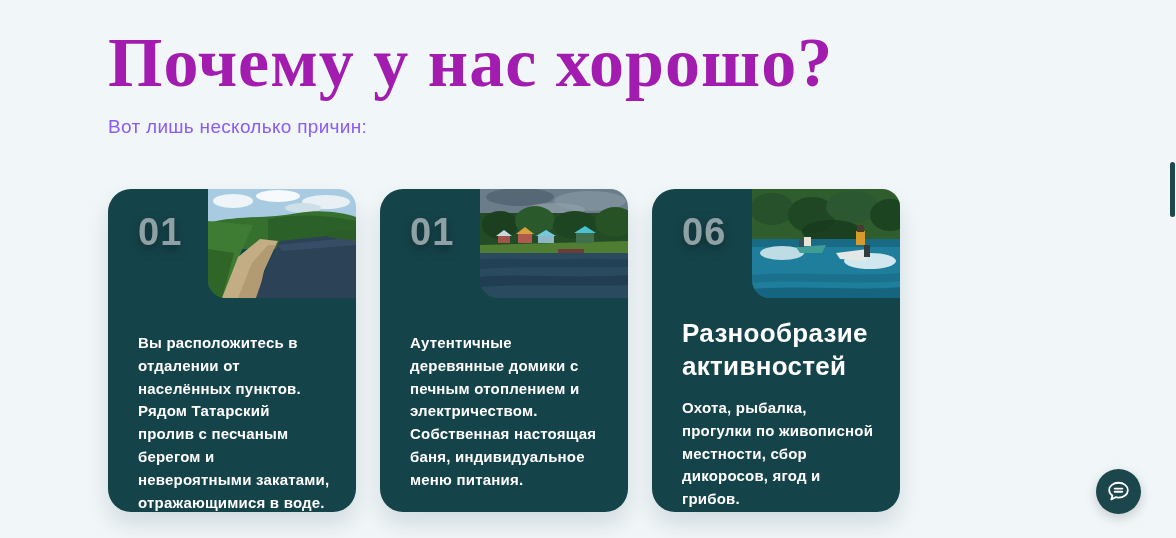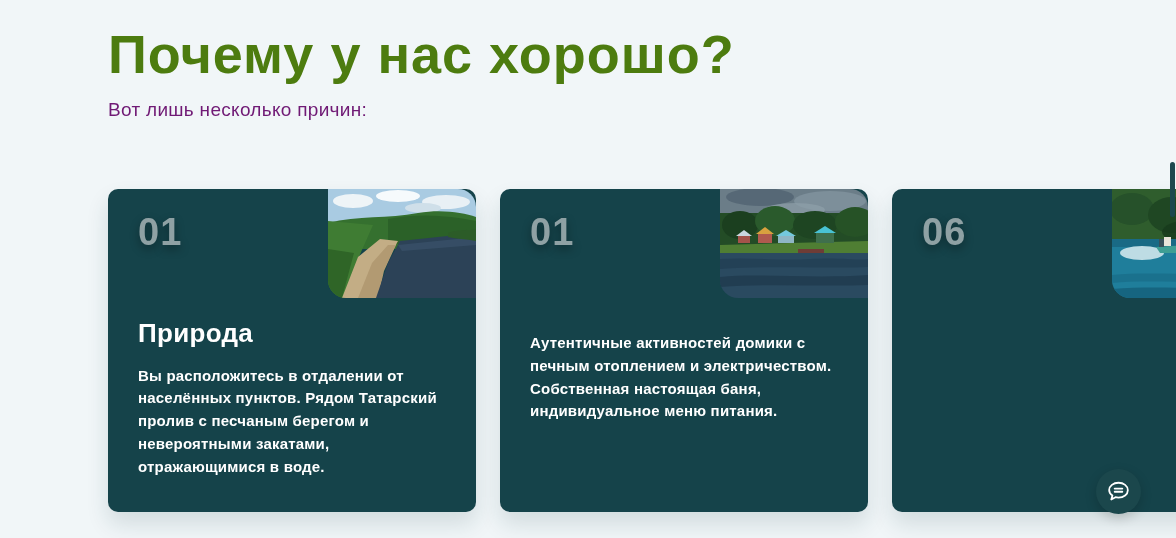--- a/index.html
+++ b/index.html
@@ -5,45 +5,46 @@
   * { margin: 0; padding: 0; box-sizing: border-box; }
   html, body { width: 1176px; height: 538px; }
   body {
     position: relative;
     background: #f1f6f8;
     font-family: "Liberation Sans", sans-serif;
     overflow: hidden;
   }
   .header { position: absolute; left: 108px; top: 26px; }
   .page-title {
-    font-size: 54px;
+    font-size: 70px;
     font-weight: 700;
     letter-spacing: 1px;
-    color: #4d7c0f;
+    color: #a21caf;
     line-height: 1.06;
+    font-family: Liberation Serif, serif;
   }
   .page-subtitle {
     margin-top: 16px;
     font-size: 19px;
-    color: #701a75;
+    color: #8b5cf6;
     letter-spacing: 0.3px;
   }
   .cards {
     position: absolute;
     left: 108px;
     top: 189px;
     display: flex;
     gap: 24px;
   }
   .card {
     position: relative;
-    width: 368px;
+    width: 248px;
     height: 323px;
     background: #15434a;
-    border-radius: 10px;
+    border-radius: 23px;
     box-shadow: 0 12px 22px rgba(18, 63, 70, 0.14);
   }
   .card-photo {
     position: absolute;
     top: 0;
     right: 0;
     width: 148px;
     height: 109px;
     border-radius: 0 18px 0 18px;
     overflow: hidden;
@@ -128,21 +129,20 @@
         <path d="M0,60 L26,64 L14,109 L0,109 Z" fill="#2f6527"></path>
         <path d="M14,109 L30,68 L52,50 L70,52 L56,78 L48,109 Z" fill="#c3ad85"></path>
         <path d="M30,109 L44,74 L60,56 L68,56 L56,82 L50,109 Z" fill="#b29a72"></path>
         <path d="M48,109 L60,74 L72,52 L148,44 L148,109 Z" fill="#2c4257"></path>
         <path d="M70,56 L148,48 L148,56 L74,62 Z" fill="#3a536b" opacity="0.7"></path>
         <path d="M120,44 C130,40 140,42 148,40 L148,52 C138,50 128,50 120,48 Z" fill="#2c5c28"></path>
       </svg>
     </div>
     <div class="card-number">01</div>
     <div class="card-content">
-      <div class="card-title">Природа</div>
       <div class="card-body">Вы расположитесь в отдалении от населённых пунктов. Рядом Татарский пролив с песчаным берегом и невероятными закатами, отражающимися в воде.</div>
     </div>
   </div>
 
   <div class="card">
     <div class="card-photo">
       <svg viewBox="0 0 148 109" preserveAspectRatio="none">
         <rect width="148" height="36" fill="#6b7d88"></rect>
         <ellipse cx="40" cy="8" rx="34" ry="9" fill="#566876"></ellipse>
         <ellipse cx="110" cy="12" rx="36" ry="10" fill="#7d8f9a"></ellipse>
@@ -162,21 +162,21 @@
         <rect x="96" y="43" width="18" height="11" fill="#3f6f4c"></rect>
         <path d="M94,44 L105,37 L116,44 Z" fill="#49c2d4"></path>
         <rect x="78" y="60" width="26" height="4" fill="#6e3c36"></rect>
         <rect y="64" width="148" height="45" fill="#2a4a60"></rect>
         <path d="M0,70 C30,68 60,72 90,70 C120,68 140,72 148,70 L148,78 C110,80 60,76 0,80 Z" fill="#223f54" opacity="0.8"></path>
         <path d="M0,88 C40,84 90,90 148,86 L148,96 C100,98 50,94 0,98 Z" fill="#1f3a4e" opacity="0.8"></path>
       </svg>
     </div>
     <div class="card-number">01</div>
     <div class="card-content">
-      <div class="card-body">Аутентичные активностей домики с печным отоплением и электричеством. Собственная настоящая баня, индивидуальное меню питания.</div>
+      <div class="card-body">Аутентичные деревянные домики с печным отоплением и электричеством. Собственная настоящая баня, индивидуальное меню питания.</div>
     </div>
   </div>
 
   <div class="card">
     <div class="card-photo">
       <svg viewBox="0 0 148 109" preserveAspectRatio="none">
         <rect width="148" height="52" fill="#2f5d2d"></rect>
         <ellipse cx="20" cy="20" rx="22" ry="16" fill="#26512a"></ellipse>
         <ellipse cx="60" cy="26" rx="24" ry="18" fill="#1f4723"></ellipse>
         <ellipse cx="100" cy="18" rx="26" ry="16" fill="#2b5830"></ellipse>
@@ -191,20 +191,24 @@
         <ellipse cx="118" cy="72" rx="26" ry="8" fill="#d9edf1" opacity="0.95"></ellipse>
         <path d="M84,64 L116,60 L114,72 L88,70 Z" fill="#e3e8e6"></path>
         <rect x="104" y="42" width="9" height="14" fill="#d79a2b"></rect>
         <rect x="105" y="36" width="7" height="7" fill="#4a3a30"></rect>
         <rect x="112" y="56" width="6" height="12" fill="#333d3b"></rect>
         <path d="M0,86 C40,82 100,88 148,84 L148,92 C100,96 40,90 0,94 Z" fill="#19708c" opacity="0.9"></path>
         <path d="M0,100 C50,96 110,102 148,98 L148,109 L0,109 Z" fill="#15637d" opacity="0.9"></path>
       </svg>
     </div>
     <div class="card-number">06</div>
+    <div class="card-content">
+      <div class="card-title">Разнообразие активностей</div>
+      <div class="card-body">Охота, рыбалка, прогулки по живописной местности, сбор дикоросов, ягод и грибов.</div>
+    </div>
   </div>
 
 </div>
 
 <div class="chat-button">
   <span style="display:flex;">
     <svg viewBox="0 0 24 24" width="27" height="27">
       <path d="M12 4.2c-4.6 0-8.3 2.9-8.3 6.5 0 2 1.1 3.7 2.9 4.9l-1 3.5 3.7-2c.8.2 1.7.3 2.7.3 4.6 0 8.3-2.9 8.3-6.6S16.6 4.2 12 4.2z" fill="none" stroke="#ffffff" stroke-width="1.6" stroke-linejoin="round"></path>
       <line x1="8.6" y1="9.4" x2="15.4" y2="9.4" stroke="#ffffff" stroke-width="1.6" stroke-linecap="round"></line>
       <line x1="8.6" y1="12.2" x2="15.4" y2="12.2" stroke="#ffffff" stroke-width="1.6" stroke-linecap="round"></line>

